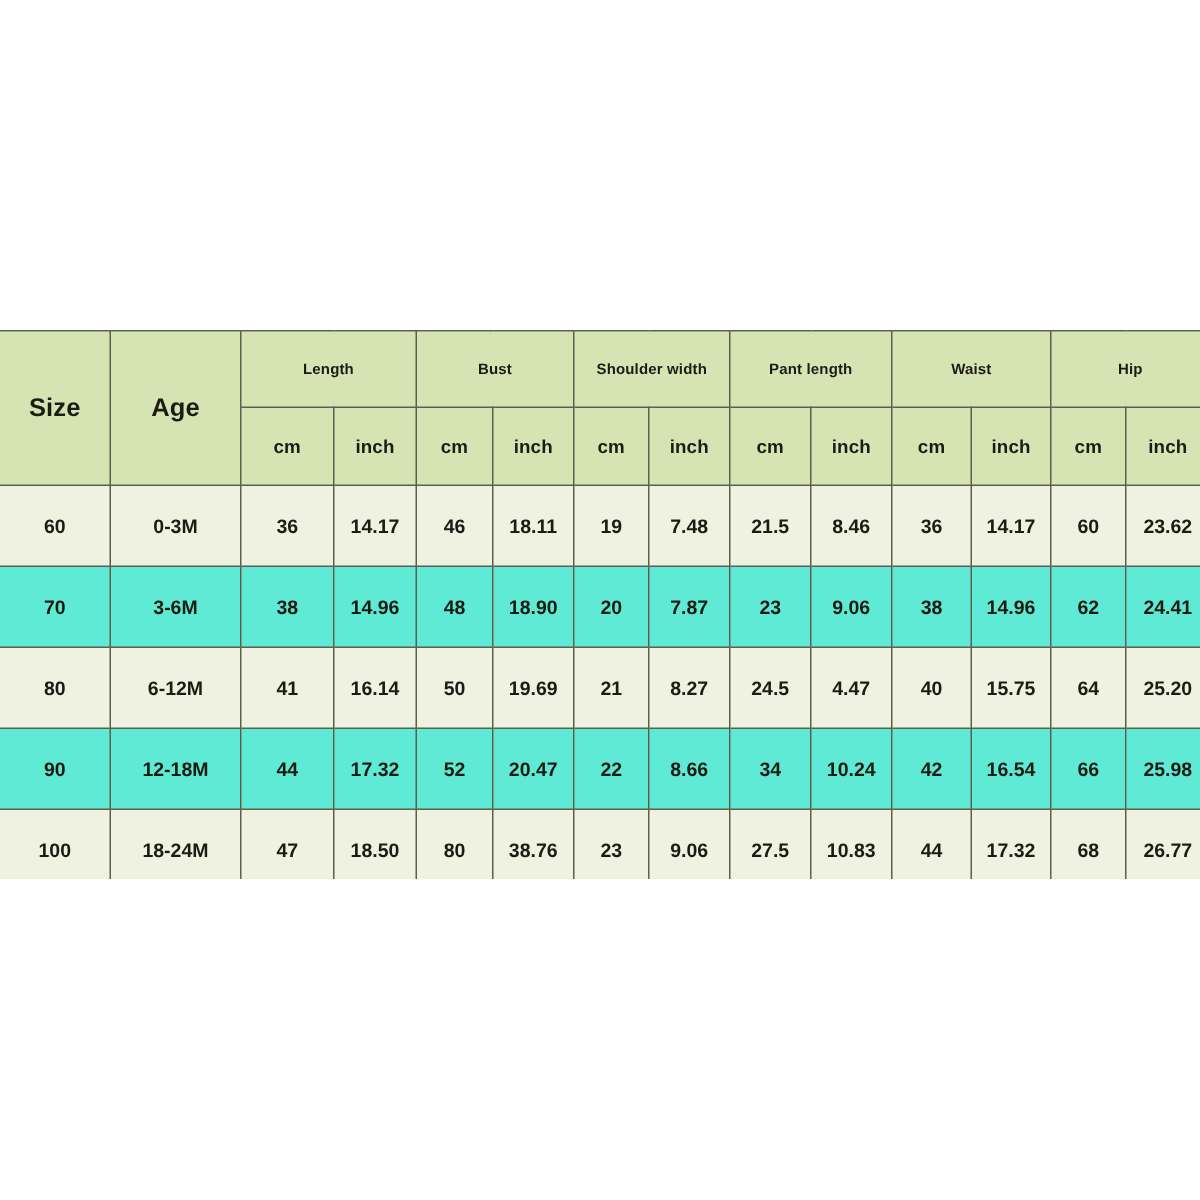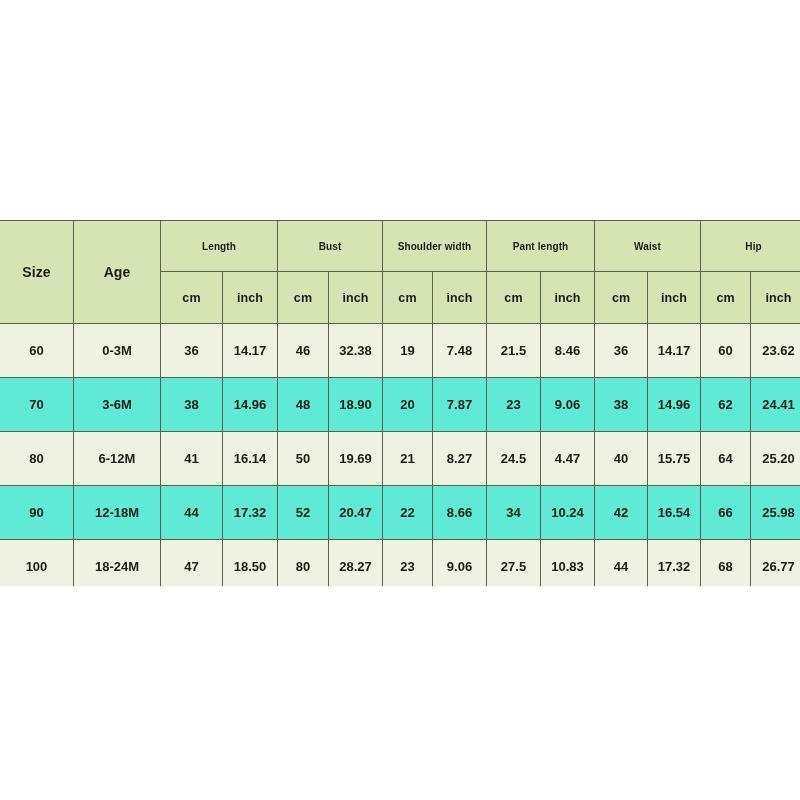--- a/index.html
+++ b/index.html
@@ -50,21 +50,21 @@
     padding: 0;
   }
 
   
   thead th {
     background: #d6e4b4;
     font-size: 10px;
     letter-spacing: 0.1px;
   }
   th.corner-head {
-    font-size: 14px;
+    font-size: 17px;
   }
   tr.head-top th { height: 50px; }
   tr.head-sub th { height: 51px; font-size: 12.5px; font-weight: bold; }
 
   
   tbody td {
     height: 53px;
     font-size: 13px;
     background: #eff2e1;
   }
@@ -138,21 +138,21 @@
         </tr>
       </thead>
 
       <tbody>
         <tr>
           <td>60</td>
           <td>0-3M</td>
           <td>36</td>
           <td>14.17</td>
           <td>46</td>
-          <td>32.38</td>
+          <td>18.11</td>
           <td>19</td>
           <td>7.48</td>
           <td>21.5</td>
           <td>8.46</td>
           <td>36</td>
           <td>14.17</td>
           <td>60</td>
           <td>23.62</td>
         </tr>
         <tr class="alt">
@@ -202,21 +202,21 @@
           <td>16.54</td>
           <td>66</td>
           <td>25.98</td>
         </tr>
         <tr>
           <td>100</td>
           <td>18-24M</td>
           <td>47</td>
           <td>18.50</td>
           <td>80</td>
-          <td>28.27</td>
+          <td>38.76</td>
           <td>23</td>
           <td>9.06</td>
           <td>27.5</td>
           <td>10.83</td>
           <td>44</td>
           <td>17.32</td>
           <td>68</td>
           <td>26.77</td>
         </tr>
       </tbody>

